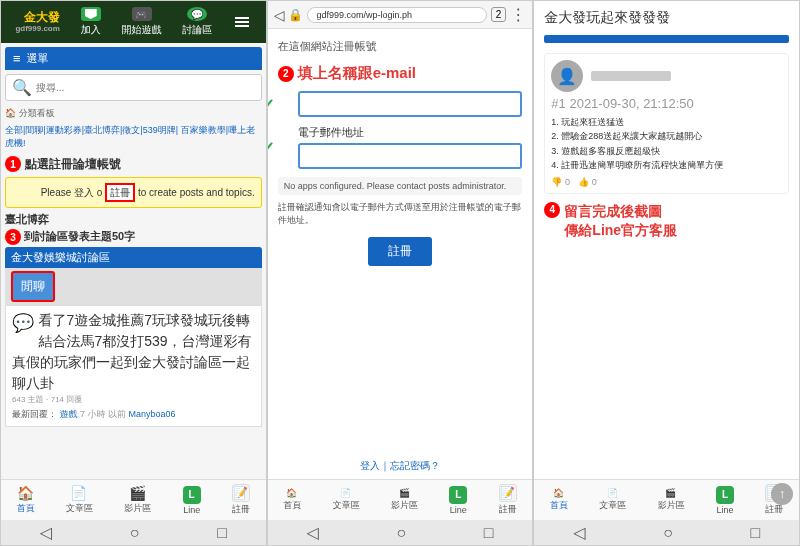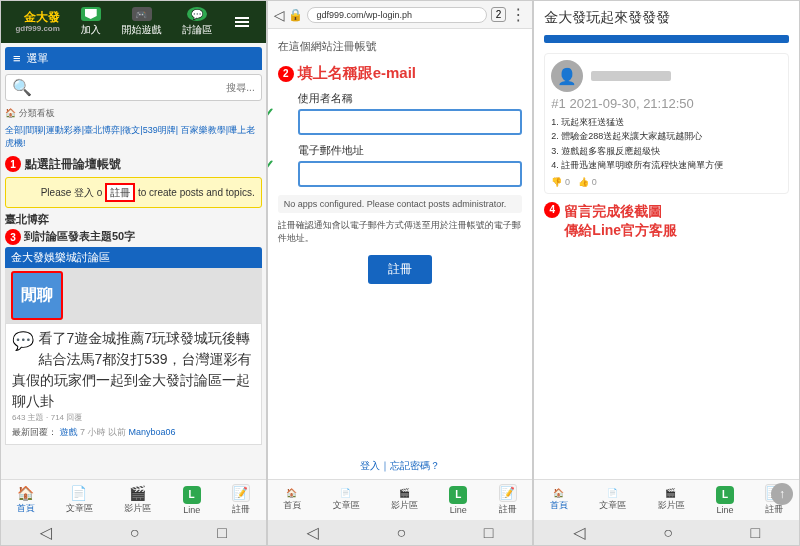--- a/index.html
+++ b/index.html
@@ -69,21 +69,21 @@
       display: flex; align-items: center; gap: 6px;
       border-radius: 3px 3px 0 0;
     }
     .p1-search {
       display: flex; align-items: center;
       background: #fff; border: 1px solid #ccc;
       padding: 3px 6px; margin: 4px 0;
       border-radius: 3px; gap: 4px;
     }
     .p1-search input {
-      border: none; outline: none; font-size: 11px; width: 100%; background: transparent; text-align: right;
+      border: none; outline: none; font-size: 11px; width: 100%; background: transparent;
     }
 
     .p1-breadcrumb { font-size: 9px; color: #666; padding: 2px 0; }
     .p1-links { font-size: 10px; color: #1565c0; padding: 2px 0; }
 
     .p1-step1 {
       display: flex; align-items: flex-start; gap: 4px;
       margin: 4px 0;
     }
     .step-badge {
@@ -117,24 +117,23 @@
 
     .p1-forum-header {
       background: #1565c0; color: #fff; font-size: 11px;
       padding: 3px 6px; border-radius: 3px 3px 0 0;
     }
     .p1-forum-btn-row {
       background: #e0e0e0; padding: 3px 6px;
     }
     .p1-forum-btn {
       display: inline-block;
-      background: #4a90d9; color: #fff; font-size: 16px;
-      padding: 12px 8px; border-radius: 3px;
+      background: #4a90d9; color: #fff; font-size: 12px;
+      padding: 5px 8px; border-radius: 3px;
       border: 2px solid red;
-      font-weight: bold;
     }
     .p1-post {
       background: #fff; padding: 4px 6px;
       font-size: 9px; color: #555; line-height: 1.5;
       border: 1px solid #ddd;
     }
     .p1-post-meta { color: #999; font-size: 8px; }
     .p1-post-reply {
       font-size: 9px; color: #555; margin-top: 2px;
     }
@@ -420,21 +419,20 @@
 
     <div class="step2-label">
       <div class="step-badge">
         <span>2</span>
       </div>
       <span class="step2-text">填上名稱跟e-mail</span>
     </div>
 
     <div class="p2-form-group" style="padding-left:20px;">
       <span class="p2-checkmark">✓</span>
-      <div class="p2-label">使用者名稱</div>
       <input class="p2-input" type="text" style="">
     </div>
 
     <div class="p2-form-group" style="padding-left:20px;">
       <span class="p2-checkmark">✓</span>
       <div class="p2-label">電子郵件地址</div>
       <input class="p2-input" type="text" style="">
     </div>
 
     <div class="p2-warning">No apps configured. Please contact posts administrator.</div>

